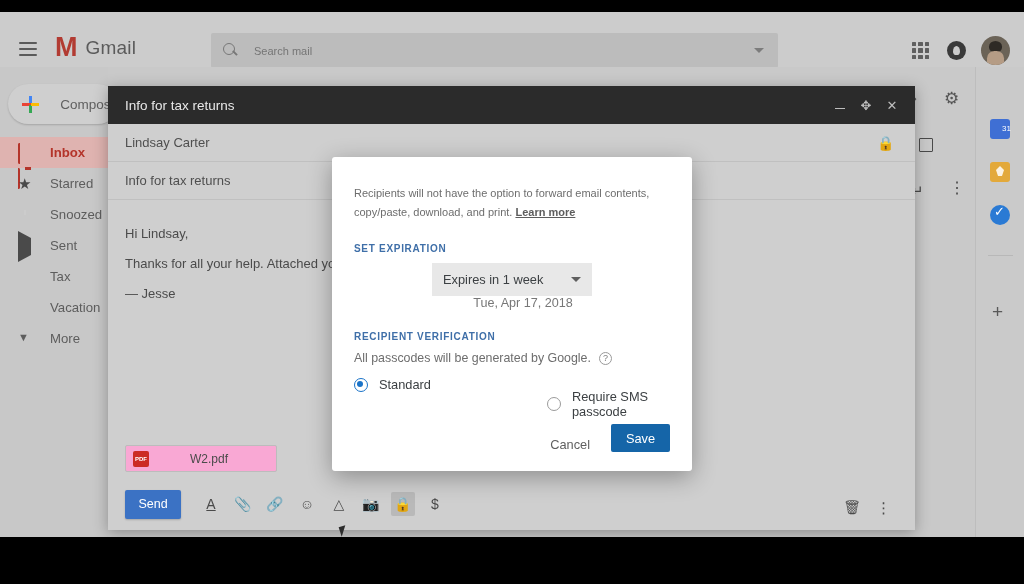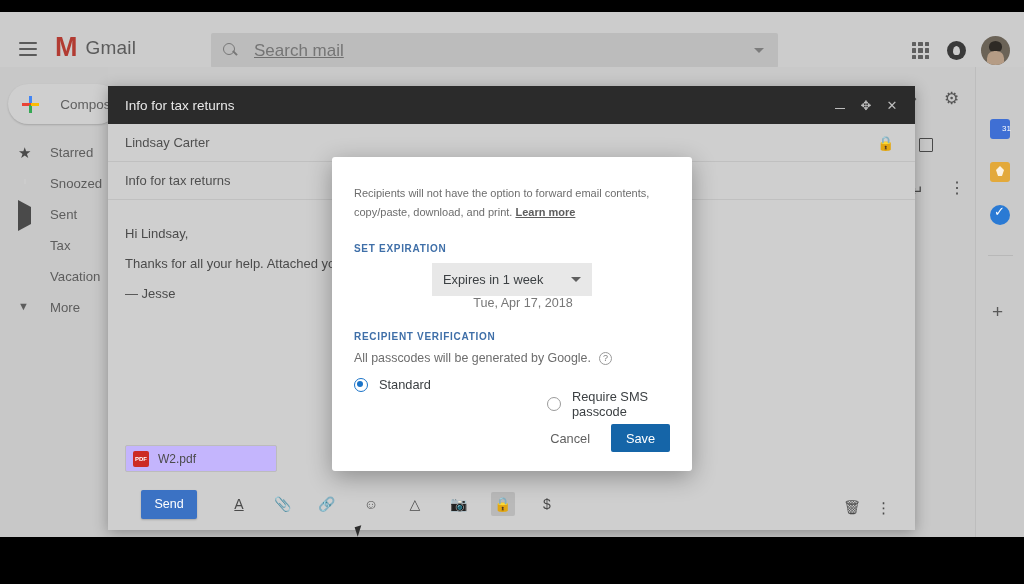--- a/index.html
+++ b/index.html
@@ -28,21 +28,21 @@
   .logo { position:absolute; left:55px; top:22px; display:flex; align-items:center; gap:9px; }
   .logo-m { font-size:27px; font-weight:bold; color:#b23b32; line-height:1; letter-spacing:-1px; font-family:"Liberation Sans", sans-serif;}
   .logo-text { font-size:19px; color:#5b5b5b; letter-spacing:0.2px; }
   .searchbar {
     position:absolute; left:211px; top:21px; width:567px; height:35px;
     background:#bcbcbc; border-radius:2px; display:flex; align-items:center;
   }
   .search-icon { margin-left:12px; width:15px; height:15px; position:relative; opacity:.62; }
   .search-icon::before { content:""; position:absolute; left:0; top:0; width:10px; height:10px; border:1.8px solid #4e4e4e; border-radius:50%; }
   .search-icon::after { content:""; position:absolute; left:9px; top:9px; width:6px; height:1.8px; background:#4e4e4e; transform:rotate(45deg); }
-  .search-input { margin-left:16px; font-size:17px; color:#6f6f6f; flex:1; background:transparent; border:none; outline:none; font-family:"Liberation Sans", sans-serif;text-decoration:underline; }
+  .search-input { margin-left:16px; font-size:11px; color:#6f6f6f; flex:1; background:transparent; border:none; outline:none; font-family:"Liberation Sans", sans-serif; }
   .search-caret { margin-right:14px; width:0; height:0; border-left:5px solid transparent; border-right:5px solid transparent; border-top:5px solid #6b6b6b; opacity:.8; }
 
   .apps-grid { position:absolute; left:912px; top:30px; width:17px; height:17px; display:grid; grid-template-columns:repeat(3,1fr); grid-template-rows:repeat(3,1fr); gap:2.2px; }
   .apps-grid span { background:#5f5f5f; border-radius:.5px; }
   .support-icon { position:absolute; left:947px; top:29px; width:19px; height:19px; border-radius:50%; background:#3a3a3a; display:flex; align-items:center; justify-content:center; }
   .support-icon::after { content:""; width:7px; height:9px; background:#ccc; border-radius:50% 50% 50% 50% / 60% 60% 40% 40%; }
   .avatar { position:absolute; left:981px; top:24px; width:29px; height:29px; border-radius:50%; background:#6b6357; overflow:hidden; }
   .avatar::before { content:""; position:absolute; left:8px; top:5px; width:13px; height:11px; background:#2e2a25; border-radius:50% 50% 40% 40%; }
   .avatar::after { content:""; position:absolute; left:6px; top:15px; width:17px; height:16px; background:#b59c85; border-radius:45% 45% 0 0; }
 
@@ -114,26 +114,26 @@
   .win-min::after{ content:""; width:10px; height:1.5px; background:#bdbdbd; margin-top:7px; }
 
   .field { height:38px; display:flex; align-items:center; padding:0 17px; border-bottom:1px solid #c0c0c0; font-size:13px; color:#4f4f4f; position:relative; }
   .lock-ico { position:absolute; right:20px; top:11px; font-size:14px; color:#3f3f3f; }
   .body-area { padding:19px 17px; font-size:13px; color:#4b4b4b; line-height:30px; }
   .body-area p { margin:0; }
 
   .attach-row { position:absolute; left:17px; bottom:58px; }
   .attach-chip {
     width:152px; height:27px; border:1px solid #bcbcbc; border-radius:2px;
-    display:flex; align-items:center; padding-left:7px; background:#c4b5fd;
+    display:flex; align-items:center; padding-left:7px; background:#f9a8d4;gap:32px;
   }
   .pdf-ico { width:16px; height:16px; background:#cc2b25; border-radius:2px; color:#fff; font-size:6px; font-weight:bold; display:flex; align-items:center; justify-content:center; }
   .attach-name { margin-left:9px; font-size:12px; color:#4b4b4b; }
 
-  .compose-toolbar { position:absolute; left:16px; right:0; bottom:0; height:52px; display:flex; align-items:center; padding:0 17px;gap:12px; }
+  .compose-toolbar { position:absolute; left:0; right:0; bottom:0; height:52px; display:flex; align-items:center; padding:0 17px; }
   .send-btn {
     width:56px; height:29px; background:#3b72c4; color:#fff; border-radius:2px;
     font-size:12.5px; display:flex; align-items:center; justify-content:center;
     cursor:pointer; box-shadow:0 1px 2px rgba(0,0,0,.2);
   }
   .tool-ico { width:24px; height:24px; margin-left:8px; display:flex; align-items:center; justify-content:center; color:#4a4a4a; font-size:14px; cursor:pointer; border-radius:2px; position:relative; }
   .tool-ico.first { margin-left:18px; }
   .tool-ico.hl { background:#b9b9b9; }
   .cursor-arrow { position:absolute; left:232px; bottom:-6px; width:0; height:0; border-left:7px solid #2d2d2d; border-bottom:10px solid transparent; transform:rotate(-18deg); }
   .trash-ico { position:absolute; right:54px; bottom:15px; font-size:14px; color:#4a4a4a; cursor:pointer; }
@@ -157,21 +157,21 @@
   .select-caret { width:0; height:0; border-left:5px solid transparent; border-right:5px solid transparent; border-top:5px solid #5f5f5f; }
   .expiry-date { margin-left:22px; font-size:12.6px; color:#777; }
   .pass-line { display:flex; align-items:center; font-size:12.4px; color:#6d6d6d; margin-bottom:3px; }
   .help-ico { margin-left:8px; width:13px; height:13px; border:1.2px solid #9a9a9a; border-radius:50%; font-size:9px; color:#7d7d7d; display:flex; align-items:center; justify-content:center; cursor:pointer; }
   .radio-row { display:flex; align-items:center; margin-top:12px; }
   .radio { width:14px; height:14px; border-radius:50%; border:1.7px solid #9b9b9b; position:relative; cursor:pointer; flex:0 0 14px; }
   .radio.checked { border-color:#1a73c8; }
   .radio.checked::after{ content:""; position:absolute; left:2.4px; top:2.4px; width:6px; height:6px; border-radius:50%; background:#1a73c8; }
   .radio-label { margin-left:11px; font-size:12.8px; color:#3c4043; }
   .radio-row.second { position:absolute; left:193px; }
-  .dlg-actions { position:absolute; right:22px; bottom:19px; display:flex; align-items:center; }
+  .dlg-actions { position:absolute; right:22px; bottom:19px; display:flex; align-items:flex-end; }
   .cancel-btn { font-size:12.8px; color:#5f5f5f; margin-right:21px; cursor:pointer; }
   .save-btn { width:59px; height:28px; background:#1565a8; color:#fff; font-size:12.8px; border-radius:2px; display:flex; align-items:center; justify-content:center; cursor:pointer; }
 </style>
 </head>
 <body>
 
 <div id="root">
 
   <div class="bar-top"></div>
 
@@ -212,20 +212,24 @@
         <span class="plus-ico">
           <i class="v"></i>
             <i class="h"></i>
             <i class="v2"></i>
             <i class="h2"></i>
         </span>
         <span class="compose-label">Compose</span>
       </div>
 
       <div style="position:absolute; left:0; top:70px; width:108px;">
+        <div class="nav-item active">
+          <span class="nav-ico"><span class="ico-inbox"></span></span>
+          <span class="nav-label">Inbox</span>
+        </div>
         <div class="nav-item">
           <span class="nav-ico ico-star">★</span>
           <span class="nav-label">Starred</span>
         </div>
         <div class="nav-item">
           <span class="nav-ico"><span class="ico-clock"></span></span>
           <span class="nav-label">Snoozed</span>
         </div>
         <div class="nav-item">
           <span class="nav-ico"><span class="ico-sent"></span></span>

